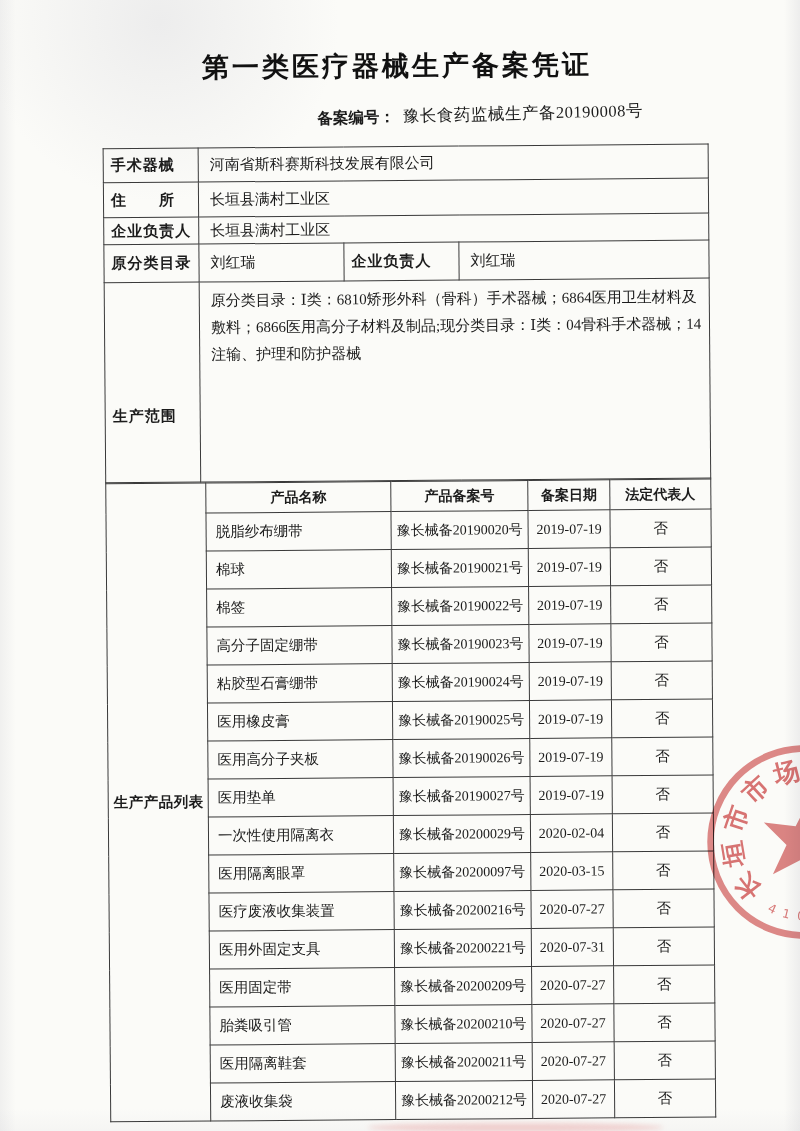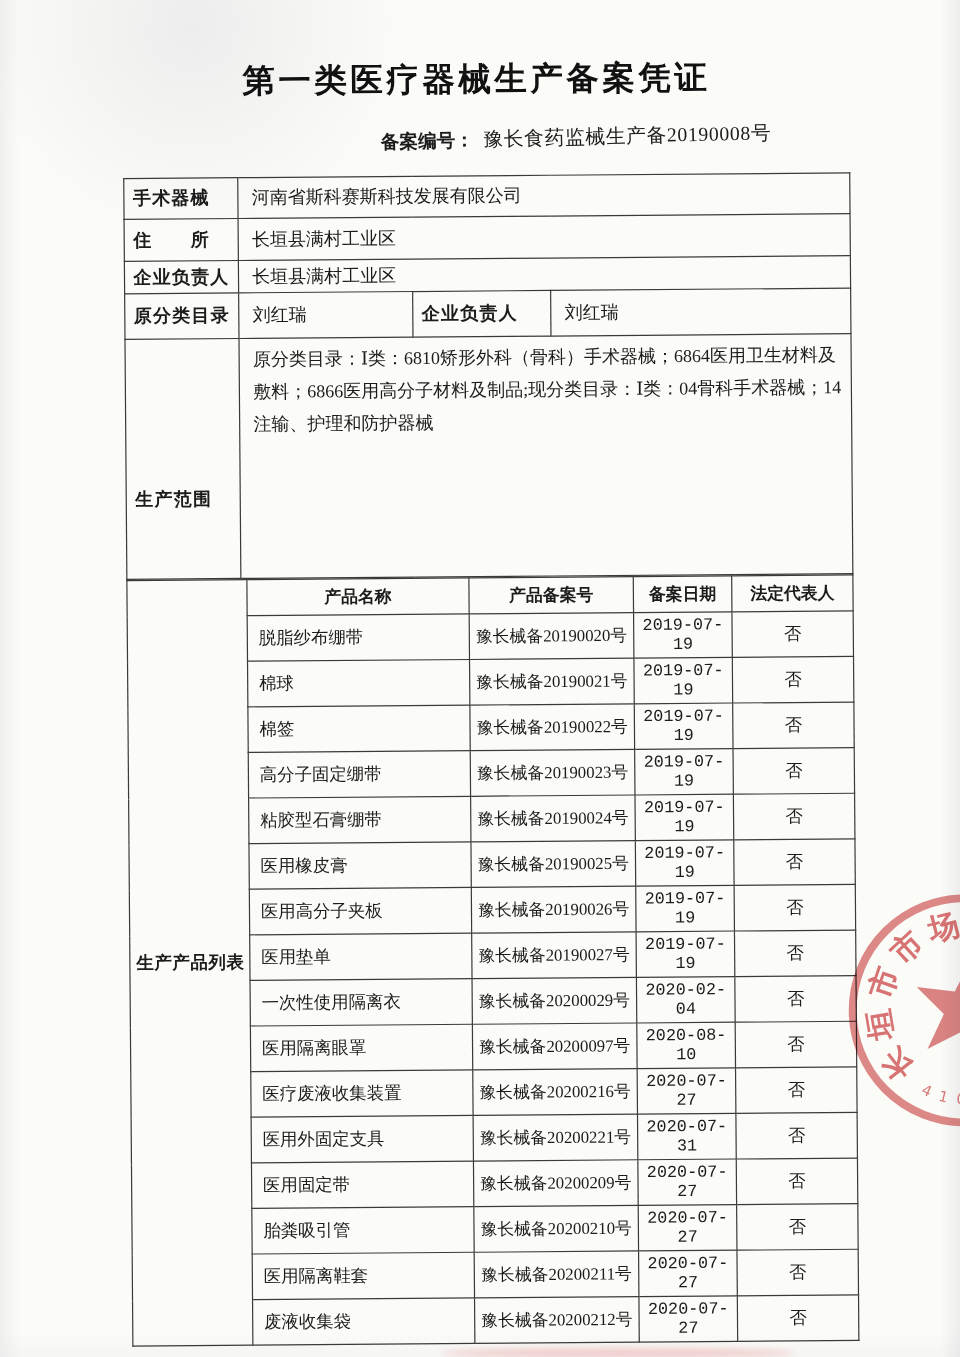--- a/index.html
+++ b/index.html
@@ -37,21 +37,21 @@
   .scope-lab{vertical-align:middle !important;padding-top:70px !important;}
 
   .product-table{position:absolute;top:481px;left:105px;width:605px;}
   .product-table td{font-size:14.5px;}
   .product-table tr.ph{height:30px;}
   .product-table tr.pr{height:38px;}
   .product-table td.h{font-weight:bold;text-align:center;font-size:14px;padding:1px;}
   .product-table td.side{font-weight:bold;text-align:left;padding-left:5px;font-size:14.5px;letter-spacing:.5px;}
   .product-table td.name{text-align:left;padding-left:9px;}
   .product-table td.fno{text-align:center;font-size:14px;padding:0 1px;}
-  .product-table td.date{text-align:center;font-size:14px;font-family:Liberation Mono, monospace;}
+  .product-table td.date{text-align:center;font-size:14px;font-family:Liberation Serif, serif;}
   .product-table td.yn{text-align:center;}
 
   .seal{position:absolute;left:672px;top:710px;width:264px;height:264px;
         mix-blend-mode:multiply;opacity:.9;z-index:5;}
   .seal-ring{fill:none;stroke:#d05252;stroke-width:6.5;opacity:.75;}
   .seal-star{fill:#d05252;opacity:.78;}
   .seal-char{font-size:25px;font-weight:bold;fill:#cf4a4a;text-anchor:middle;
              font-family:"Liberation Serif","DejaVu Serif",serif;opacity:.85;}
   .seal-digit{font-size:12px;fill:#cf4a4a;text-anchor:middle;opacity:.8;
               font-family:"DejaVu Sans","Liberation Sans",sans-serif;letter-spacing:1px;}
@@ -178,21 +178,21 @@
   <tr class="pr">
     <td class="name">一次性使用隔离衣</td>
     <td class="fno">豫长械备20200029号</td>
     <td class="date">2020-02-04</td>
     <td class="yn">否</td>
   </tr>
 
   <tr class="pr">
     <td class="name">医用隔离眼罩</td>
     <td class="fno">豫长械备20200097号</td>
-    <td class="date">2020-08-10</td>
+    <td class="date">2020-03-15</td>
     <td class="yn">否</td>
   </tr>
 
   <tr class="pr">
     <td class="name">医疗废液收集装置</td>
     <td class="fno">豫长械备20200216号</td>
     <td class="date">2020-07-27</td>
     <td class="yn">否</td>
   </tr>
 

